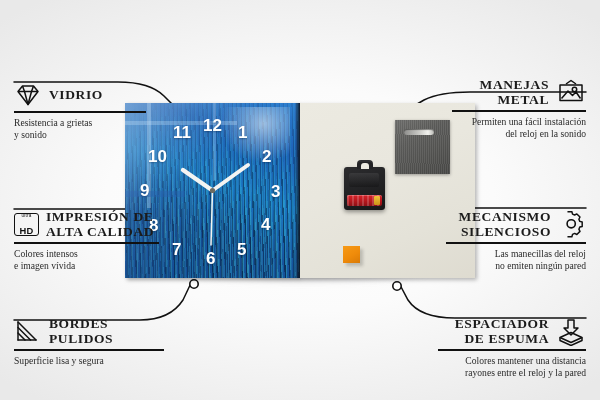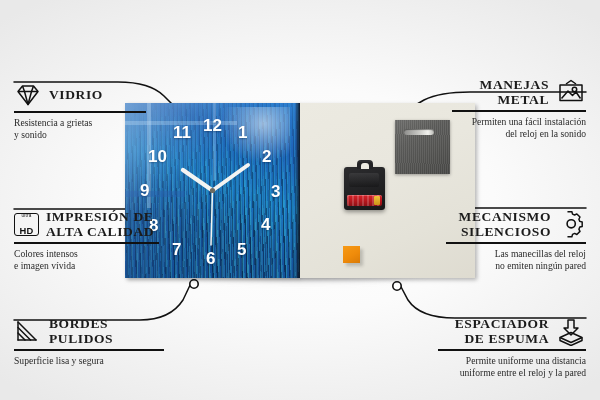--- a/index.html
+++ b/index.html
@@ -340,18 +340,18 @@
       <svg class="ico" width="30" height="28" viewBox="0 0 30 28">
         <g fill="none" stroke="#111" stroke-width="1.5" stroke-linejoin="round">
           <path d="M12,2 h6 v8 h4 l-7,7 l-7,-7 h4 z"></path>
           <path d="M15,14.5 L26,19.5 L15,24.5 L4,19.5 Z"></path>
           <path d="M4,19.5 v3 L15,27.5 L26,22.5 v-3"></path>
         </g>
       </svg>
     </div>
     <div class="co-rule"></div>
     <div class="co-desc">
-      <div>Permite uniforme una distancia</div>
-      <div>uniforme entre el reloj y la pared</div>
+      <div>Colores mantener una distancia</div>
+      <div>rayones entre el reloj y la pared</div>
     </div>
   </div>
 
 </div>
 
 </body></html>

